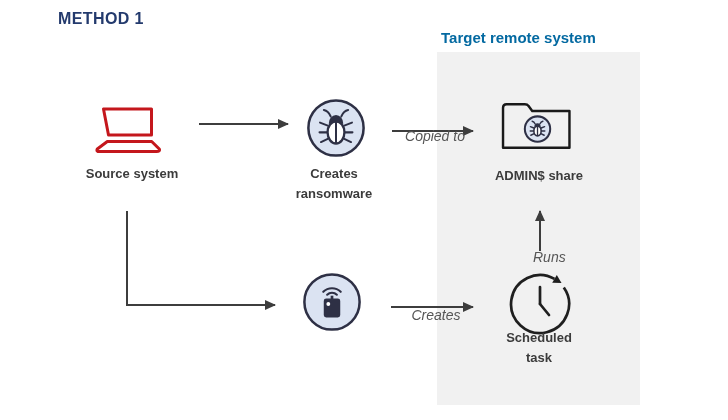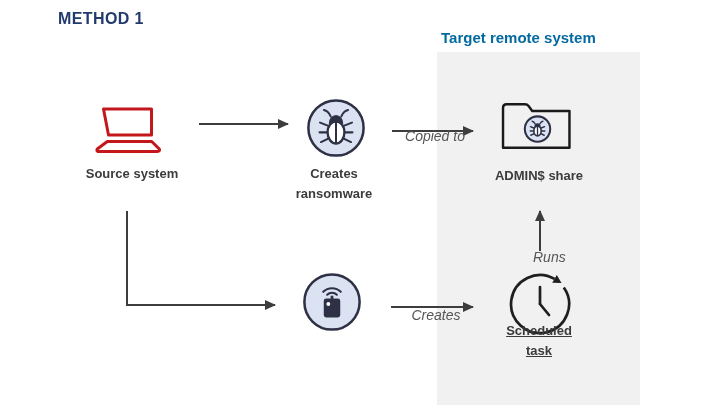--- a/index.html
+++ b/index.html
@@ -121,16 +121,16 @@
   </svg>
 
   <svg class="abs" style="left:504px;top:267px;" width="72" height="72" viewBox="0 0 72 72">
     <path d="M59.8,20.4 A29,29 0 1 1 50.5,11.9" fill="none" stroke="#1f1f1f" stroke-width="2.7"></path>
     <path d="M57.5,15.9 L48.2,15.8 L52.8,8 Z" fill="#1f1f1f"></path>
     <g fill="none" stroke="#1f1f1f" stroke-width="2.7" stroke-linecap="round">
       <path d="M36,37 L36,20"></path>
       <path d="M36,37 L45,48"></path>
     </g>
   </svg>
-  <div class="abs node-label" style="left:539px;top:321px;text-decoration:underline;">Scheduled
+  <div class="abs node-label" style="left:539px;top:328px;">Scheduled
 task</div>
 
 </div>
 
 </body></html>

